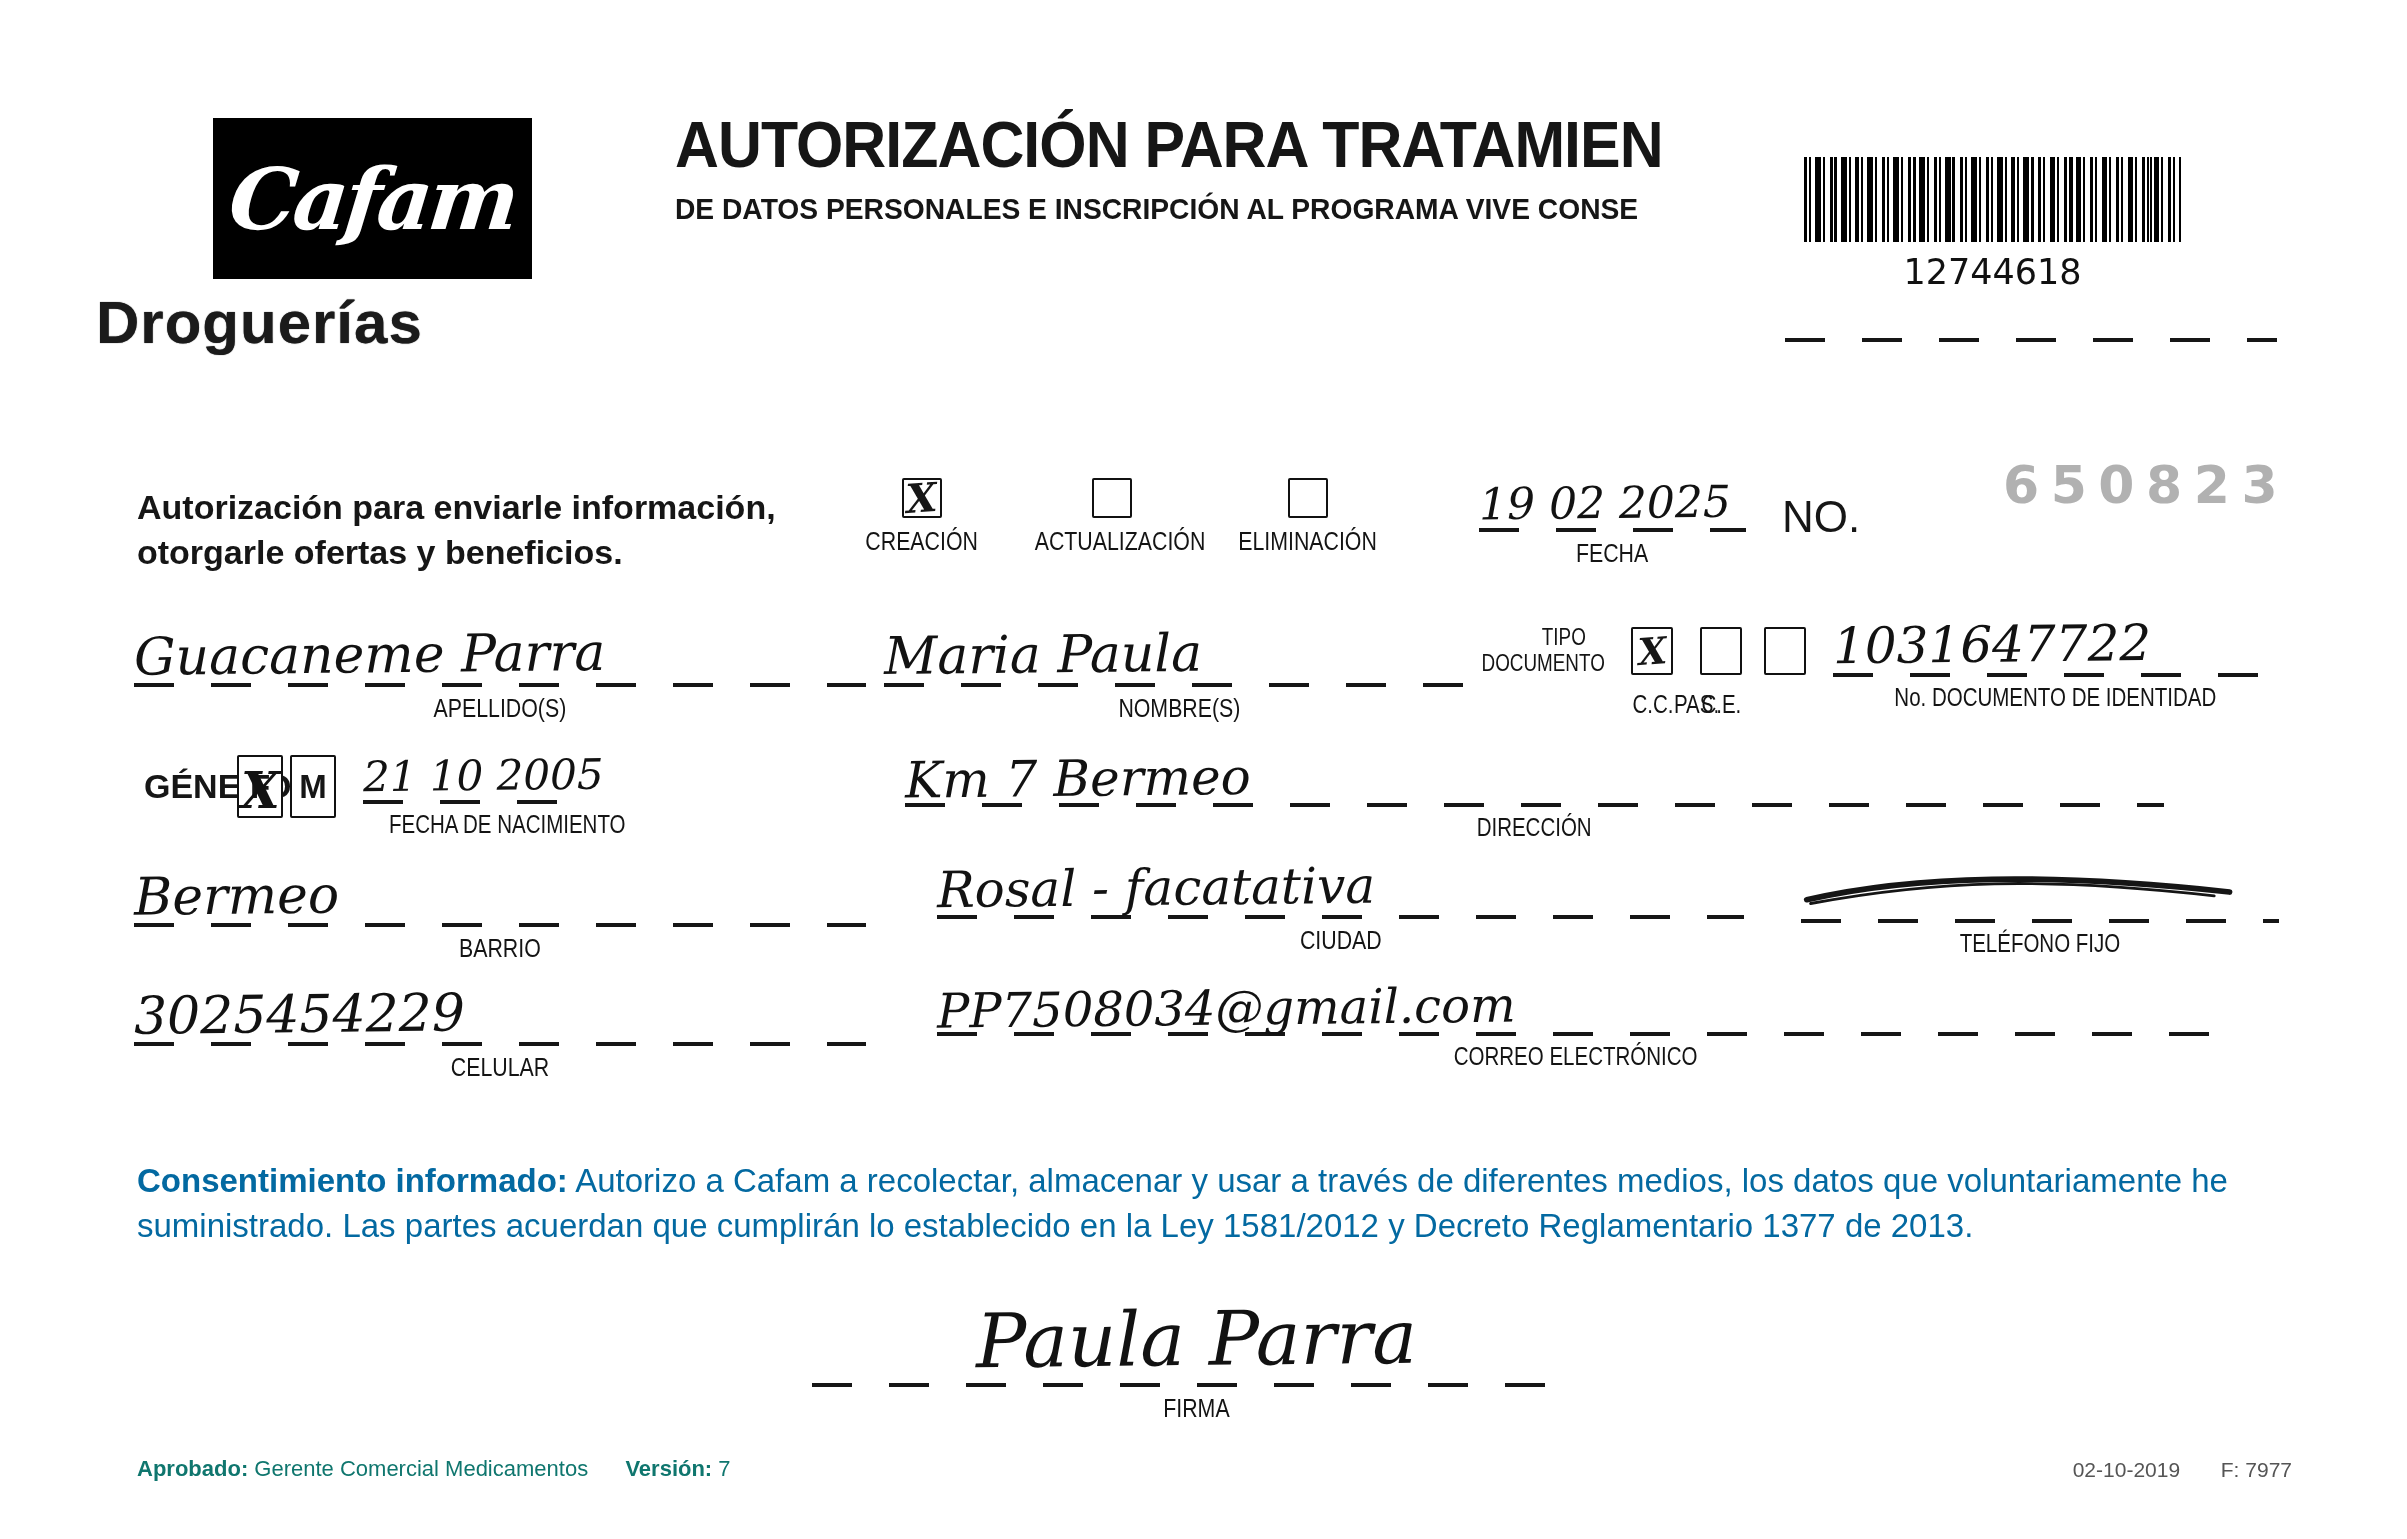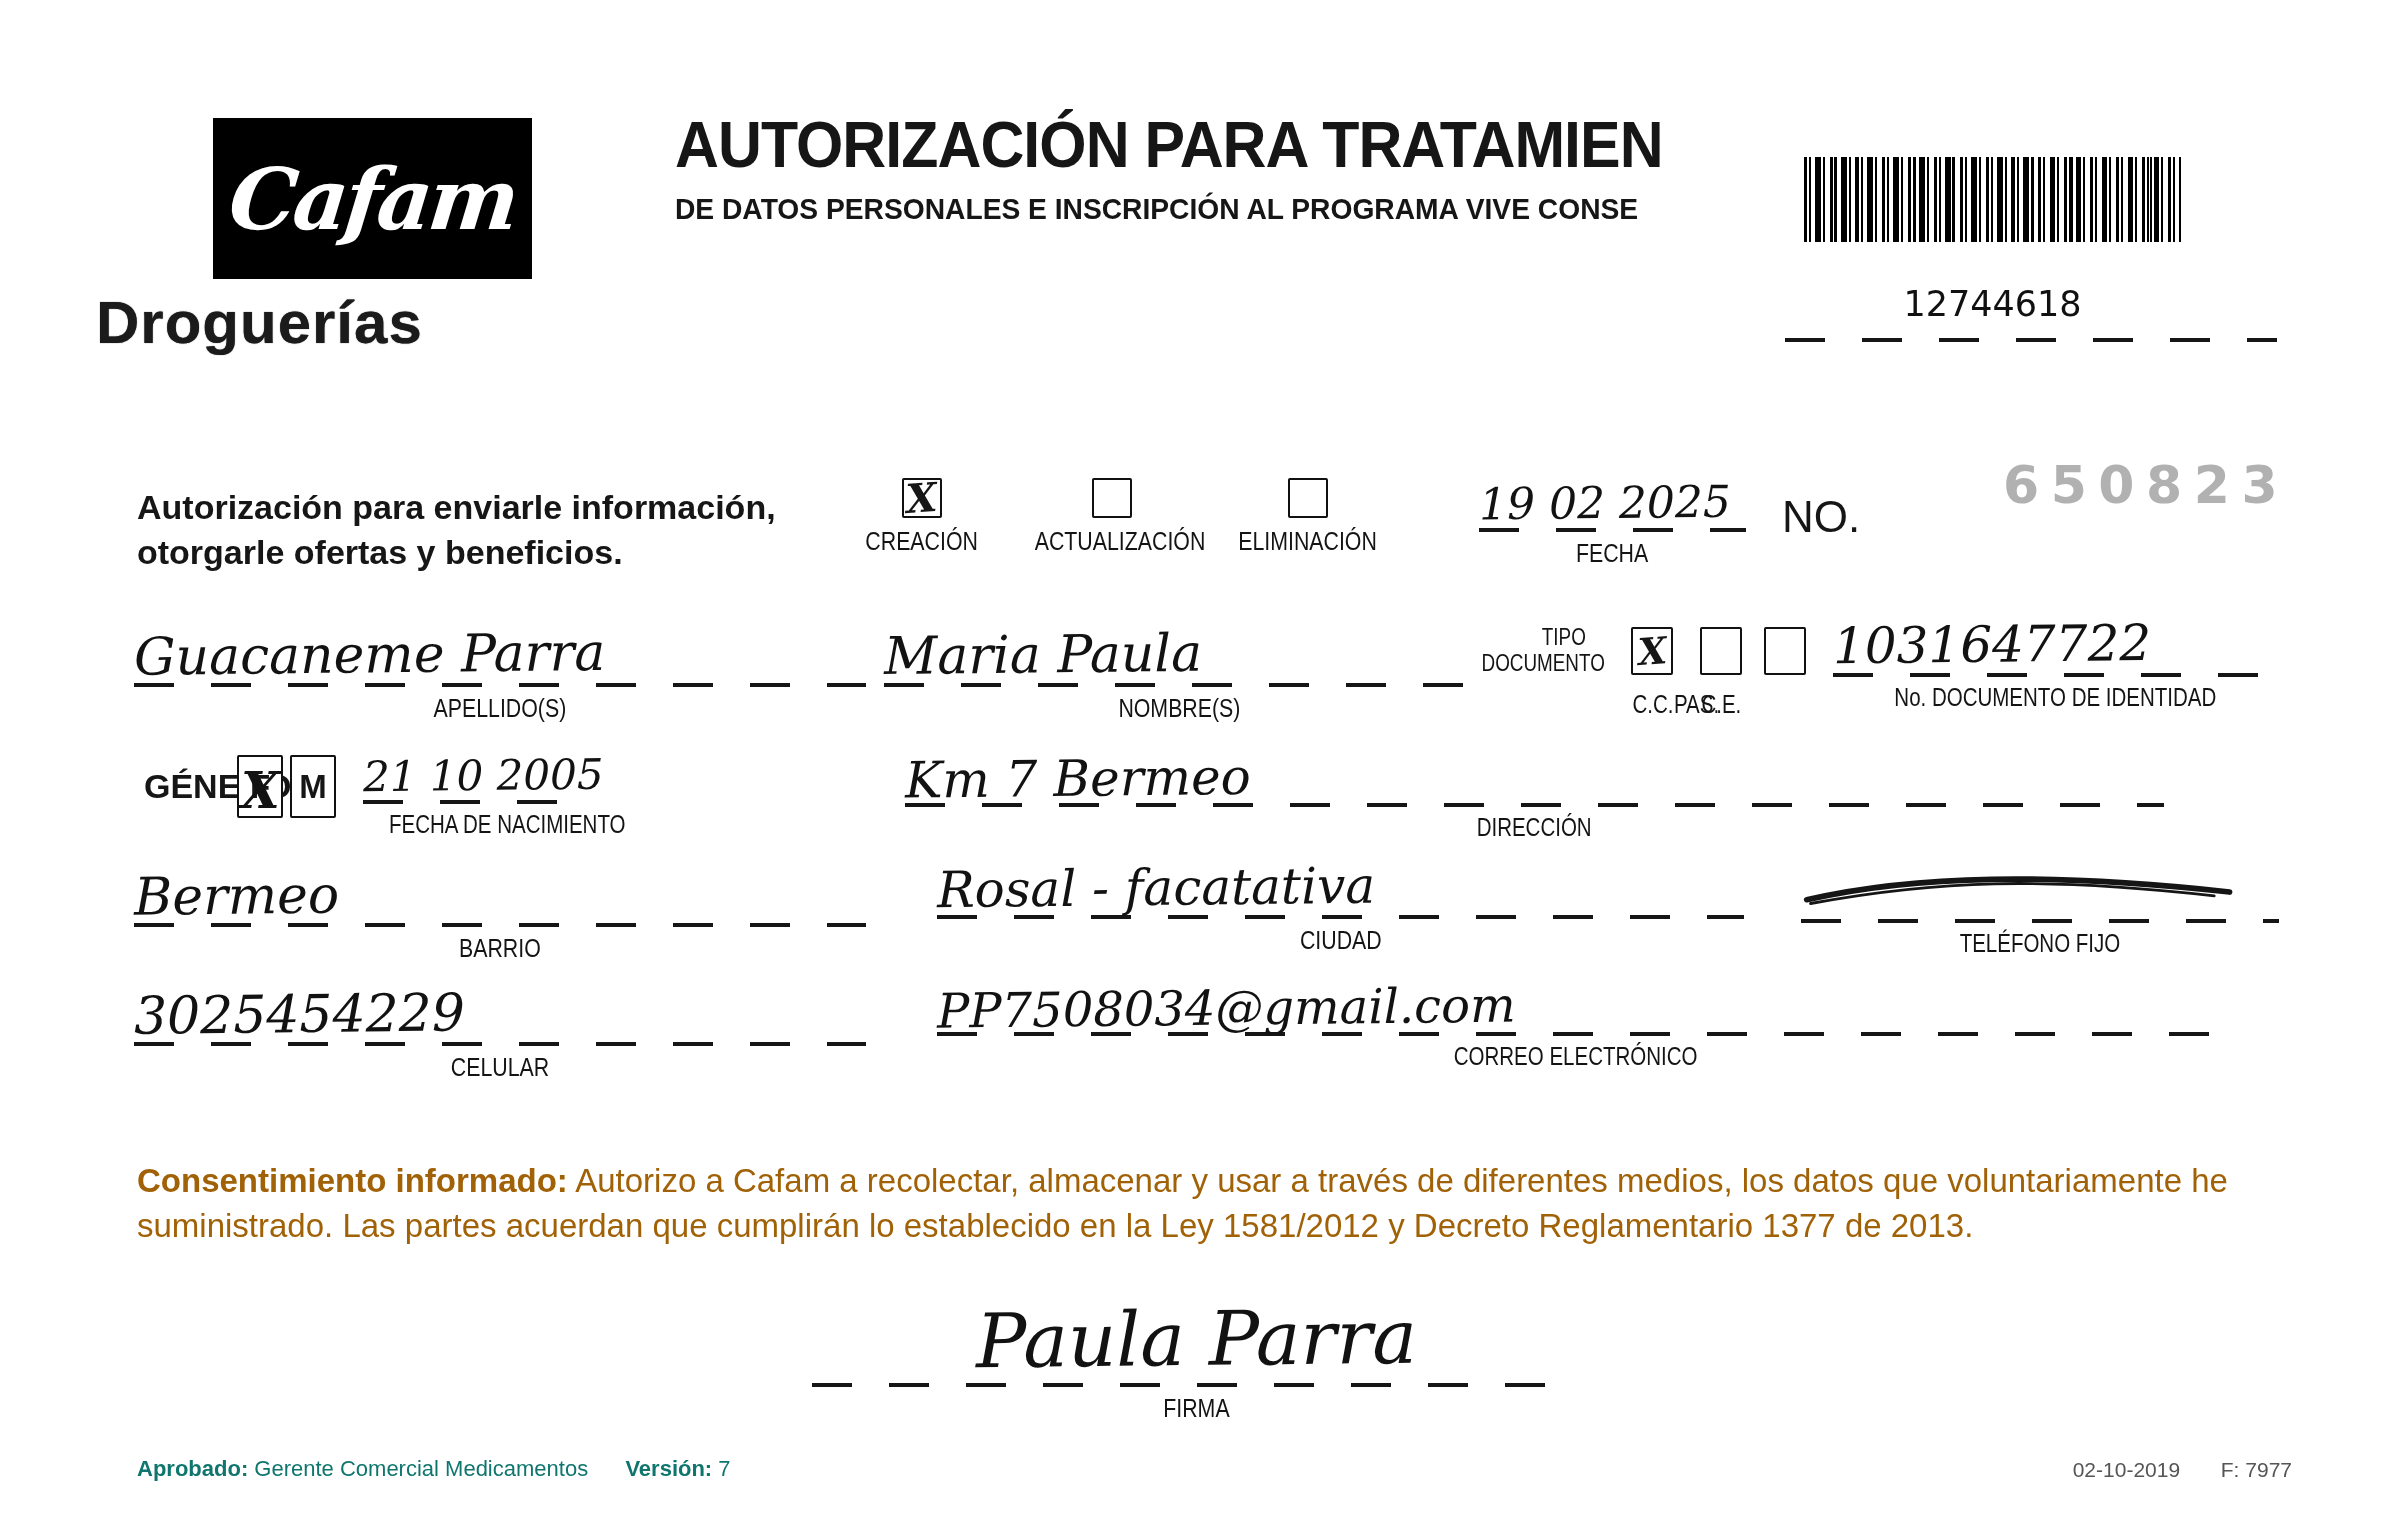--- a/index.html
+++ b/index.html
@@ -17,21 +17,21 @@
   .title-wrap{position:absolute;left:675px;top:108px;width:1110px;height:173px;overflow:hidden;}
   .title{font-size:64px;font-weight:bold;white-space:nowrap;transform:scaleX(.95);transform-origin:left;
     letter-spacing:-1px;}
   .subtitle{margin-top:9.6px;font-size:30px;font-weight:bold;white-space:nowrap;
     transform:scaleX(.94);transform-origin:left;}
   .barcode{position:absolute;left:1804px;top:157px;width:377px;height:85px;
     background:
      repeating-linear-gradient(90deg,#000 0 2.9px,transparent 2.9px 4.8px,#000 4.8px 6.7px,transparent 6.7px 11.5px,#000 11.5px 17.3px,transparent 17.3px 19px,#000 19px 21px,transparent 21px 26px),
      repeating-linear-gradient(90deg,transparent 0 30px,#000 30px 33px,transparent 33px 51px,#000 51px 53px,transparent 53px 59px);}
   .barcode-num{position:absolute;left:1804px;top:252px;width:377px;text-align:center;
-    font-family:"DejaVu Sans",sans-serif;font-size:35px;color:#111;margin-top:32px;}
+    font-family:"DejaVu Sans",sans-serif;font-size:35px;color:#111;}
   .dashes{height:3.8px;background:repeating-linear-gradient(90deg,#161616 0 40px,transparent 40px 77px);}
   .hdr-dash{position:absolute;left:1785px;top:338px;width:492px;}
   
   .lbl{display:inline-block;font-size:26px;color:#141414;transform:scaleX(.82);transform-origin:center;
     white-space:nowrap;}
   .hw{font-family:"DejaVu Serif",serif;font-style:italic;color:#121212;white-space:nowrap;}
   .field{position:absolute;}
   .field .val{display:block;transform:rotate(-.6deg);}
   .field .lblrow{display:block;text-align:center;margin-top:5.8px;}
   .chk{box-sizing:border-box;border:2.9px solid #111;border-radius:1.9px;background:#fff;
@@ -51,21 +51,21 @@
   .tipo-lbl{position:absolute;left:1468px;top:624px;width:123px;text-align:right;font-size:23px;line-height:26px;}
   .doc-chk{position:absolute;top:627px;width:42px;height:48px;}
   .doc-chk .mark{font-size:37px;}
   .doc-chk-lbl{position:absolute;top:690px;width:67px;text-align:center;}
   
   .genero-lbl{position:absolute;left:144px;top:767px;font-size:34px;font-weight:bold;}
   .gen-box{position:absolute;top:755px;width:46px;height:63px;}
   .gen-box .printed{font-size:33px;font-weight:bold;font-family:"Liberation Sans",sans-serif;}
   .gen-box .overx{position:absolute;left:1.9px;top:3.8px;font-size:50px;}
   
-  .consent{position:absolute;left:137px;top:1158px;width:2157px;font-size:33px;line-height:45px;color:#a16207;}
+  .consent{position:absolute;left:137px;top:1158px;width:2157px;font-size:33px;line-height:45px;color:#0369a1;}
   
   .firma-val{text-align:center;font-size:75px;}
   
   .footer-left{position:absolute;left:137px;top:1456px;font-size:22px;color:#0f766e;}
   .footer-left .sep{display:inline-block;width:25px;}
   .footer-right{position:absolute;right:115px;top:1458px;font-size:21px;color:#555;}
   .footer-right .sep{display:inline-block;width:29px;}
 </style>
 </head>
 <body>

